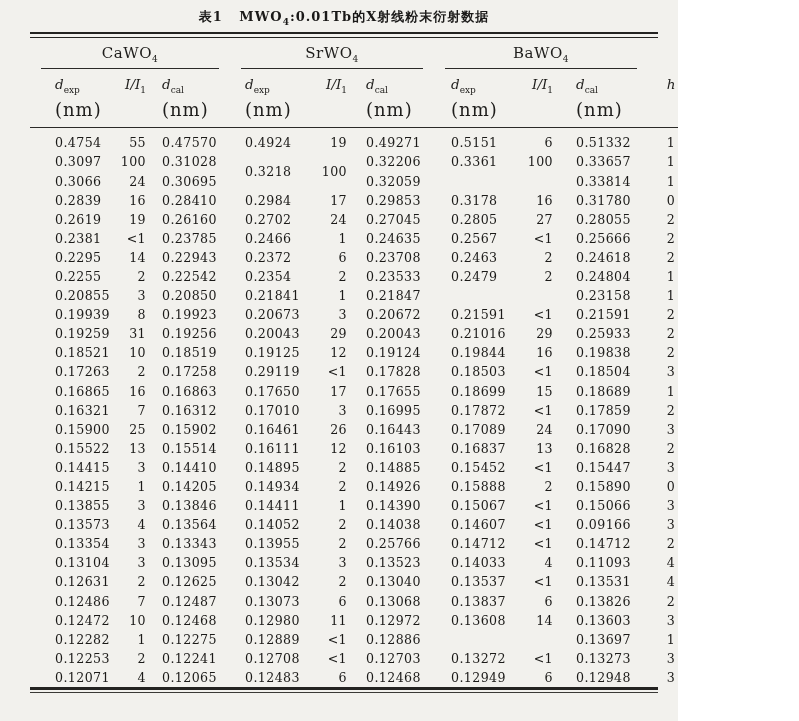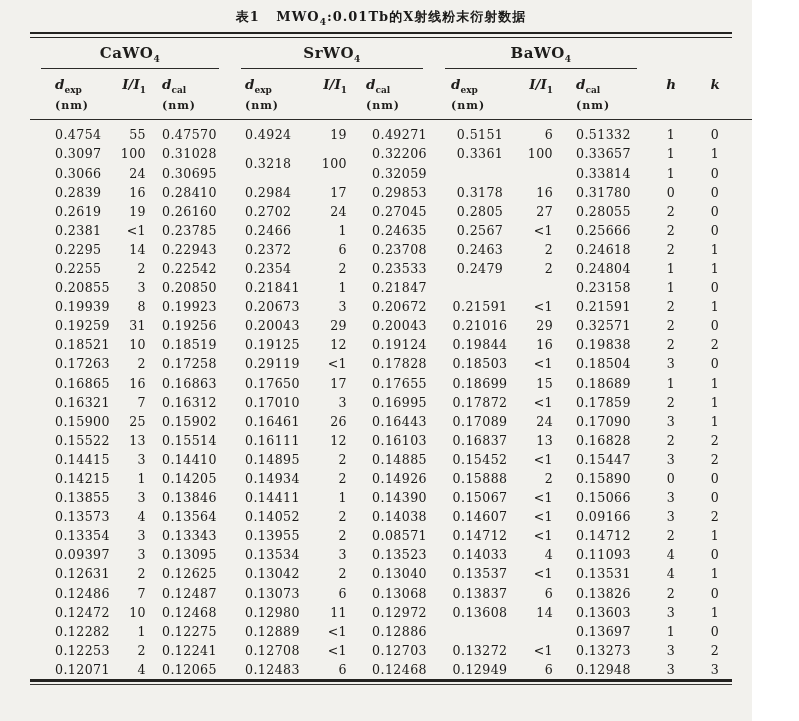--- a/index.html
+++ b/index.html
@@ -1,18 +1,18 @@
 <!DOCTYPE html>
 <html><head>
 <meta charset="utf-8">
 <style>
   html,body { margin:0; padding:0; }
   .page {
     position:relative;
-    width:752px; height:721px;
+    width:678px; height:721px;
     background:#f2f1ed;
     color:#1e1d1b;
     font-family:"DejaVu Serif","Liberation Serif",serif;
     box-sizing:border-box;
     padding:8px 20px 0 30px;
     overflow:hidden;
   }
   .title-zh {
     text-align:center;
     font-size:13px;
@@ -30,56 +30,56 @@
   }
   sub { font-size:9px; }
   .rule-double-top { height:3px; border-top:2.5px solid #242321; border-bottom:1.5px solid #242321; }
   .rule-double-bottom { height:2px; border-top:3px solid #242321; border-bottom:1px solid #3a3936; }
 
   table.xrd {
     width:100%;
     border-collapse:collapse;
     table-layout:fixed;
   }
-  table.xrd th { font-weight:bold; }
+  table.xrd th { font-weight:normal; }
 
   
   th.group-th { padding-top:6px; padding-bottom:0; font-size:15px; }
   th.group-th .group-underline {
     display:block;
     text-align:center;
     letter-spacing:0.5px;
     border-bottom:1.4px solid #2b2a28;
     padding-bottom:4px;
     margin:0 10px;
   }
   
   tr.colhead-row th { padding-top:7px; padding-bottom:2px; font-size:13.5px; }
-  tr.nm-row th { padding-top:3px; padding-bottom:7px; font-size:11px; letter-spacing:1px; }
+  tr.nm-row th { padding-top:3px; padding-bottom:7px; font-size:18px; letter-spacing:1px; }
   tr.nm-row th, th.hkl-th { border-bottom:1.6px solid #2b2a28; }
   .var { font-style:italic; }
   th.hkl-th { vertical-align:top; padding-top:9px; font-size:13.5px; text-align:center; font-style:italic; }
 
   
   tbody td {
     height:19.1px;
     font-size:12.6px;
     letter-spacing:0.4px;
     padding-top:0; padding-bottom:0;
     white-space:nowrap;
     color:#1b1a18;
   }
   tbody tr:first-child td { padding-top:5px; }
   .col-0 { text-align:left;  padding-left:25px; }
   .col-1 { text-align:right; padding-right:2px; }
   .col-2 { text-align:left;  padding-left:14px; }
   .col-3 { text-align:left;  padding-left:15px; }
   .col-4 { text-align:right; padding-right:5px; }
-  .col-5 { text-align:center;  padding-left:14px; }
-  .col-6 { text-align:center;  padding-left:17px; }
+  .col-5 { text-align:left;  padding-left:14px; }
+  .col-6 { text-align:left;  padding-left:17px; }
   .col-7 { text-align:right; padding-right:7px; }
   .col-8 { text-align:left;  padding-left:16px; }
   .col-9, .col-10, .col-11 { text-align:center; }
   th.col-0, th.col-2, th.col-3, th.col-5, th.col-6, th.col-8 { text-align:left; }
 </style>
 </head>
 <body>
 
 <div class="page">
 
@@ -286,21 +286,21 @@
         </tr>
         <tr>
           <td class="col-0">0.19259</td>
           <td class="col-1">31</td>
           <td class="col-2">0.19256</td>
           <td class="col-3">0.20043</td>
           <td class="col-4">29</td>
           <td class="col-5">0.20043</td>
           <td class="col-6">0.21016</td>
           <td class="col-7">29</td>
-          <td class="col-8">0.32571</td>
+          <td class="col-8">0.25933</td>
           <td class="col-9">2</td>
           <td class="col-10">0</td>
           <td class="col-11">4</td>
         </tr>
         <tr>
           <td class="col-0">0.18521</td>
           <td class="col-1">10</td>
           <td class="col-2">0.18519</td>
           <td class="col-3">0.19125</td>
           <td class="col-4">12</td>
@@ -437,30 +437,30 @@
           <td class="col-9">3</td>
           <td class="col-10">2</td>
           <td class="col-11">3</td>
         </tr>
         <tr>
           <td class="col-0">0.13354</td>
           <td class="col-1">3</td>
           <td class="col-2">0.13343</td>
           <td class="col-3">0.13955</td>
           <td class="col-4">2</td>
-          <td class="col-5">0.08571</td>
+          <td class="col-5">0.25766</td>
           <td class="col-6">0.14712</td>
           <td class="col-7">&lt;1</td>
           <td class="col-8">0.14712</td>
           <td class="col-9">2</td>
           <td class="col-10">1</td>
           <td class="col-11">7</td>
         </tr>
         <tr>
-          <td class="col-0">0.09397</td>
+          <td class="col-0">0.13104</td>
           <td class="col-1">3</td>
           <td class="col-2">0.13095</td>
           <td class="col-3">0.13534</td>
           <td class="col-4">3</td>
           <td class="col-5">0.13523</td>
           <td class="col-6">0.14033</td>
           <td class="col-7">4</td>
           <td class="col-8">0.11093</td>
           <td class="col-9">4</td>
           <td class="col-10">0</td>

